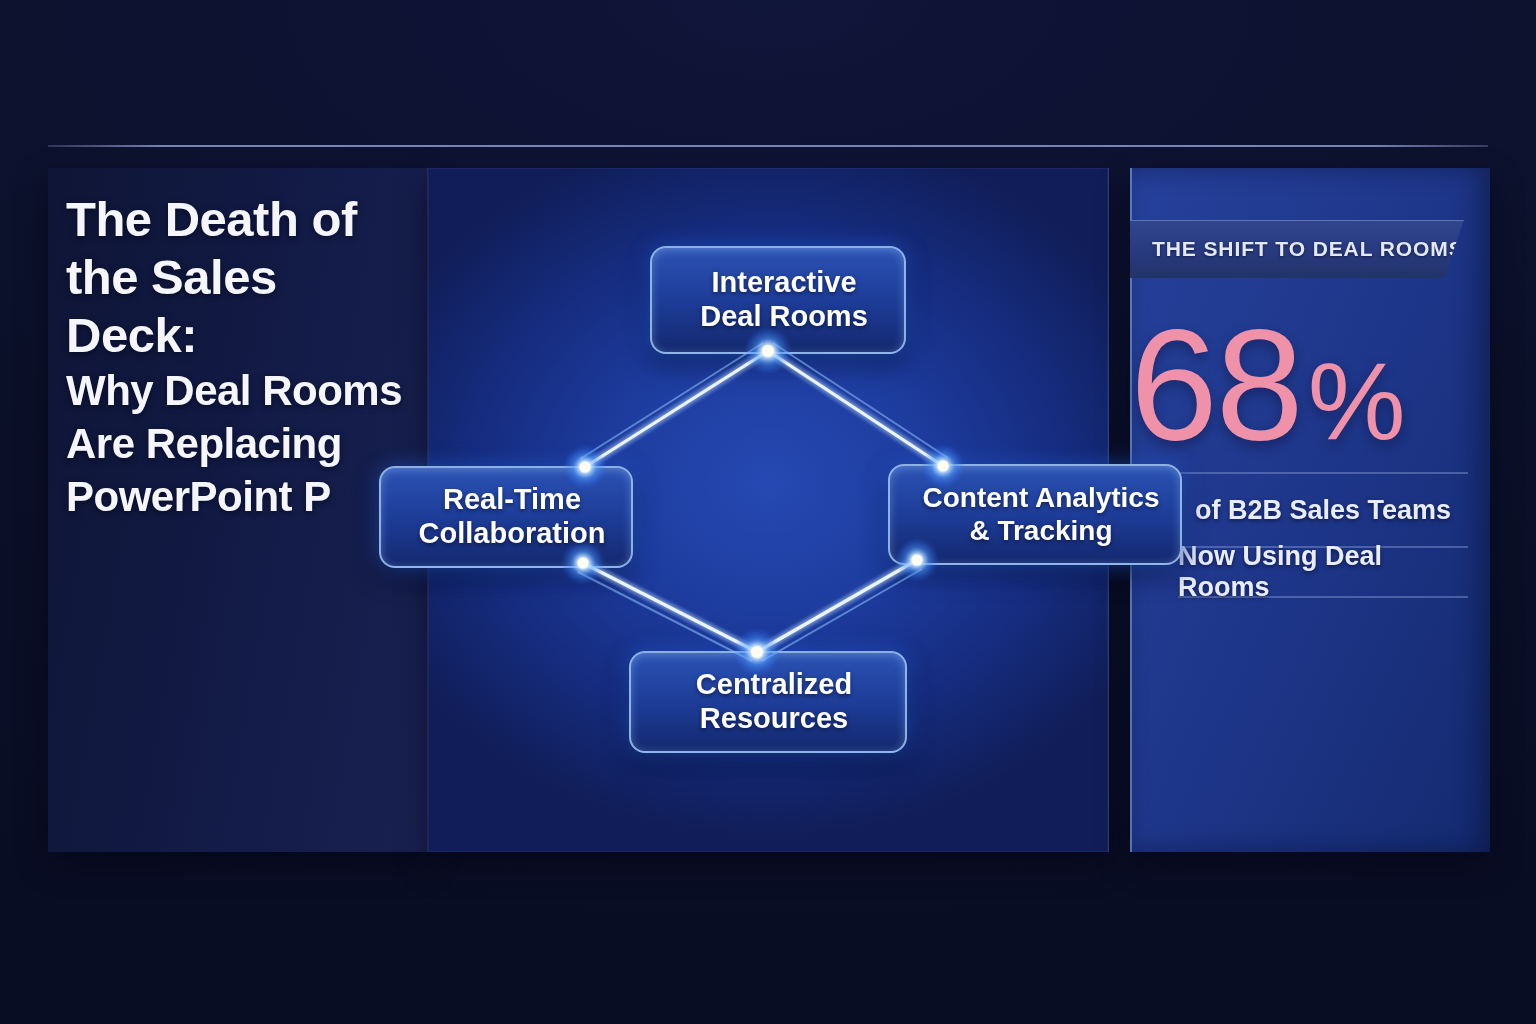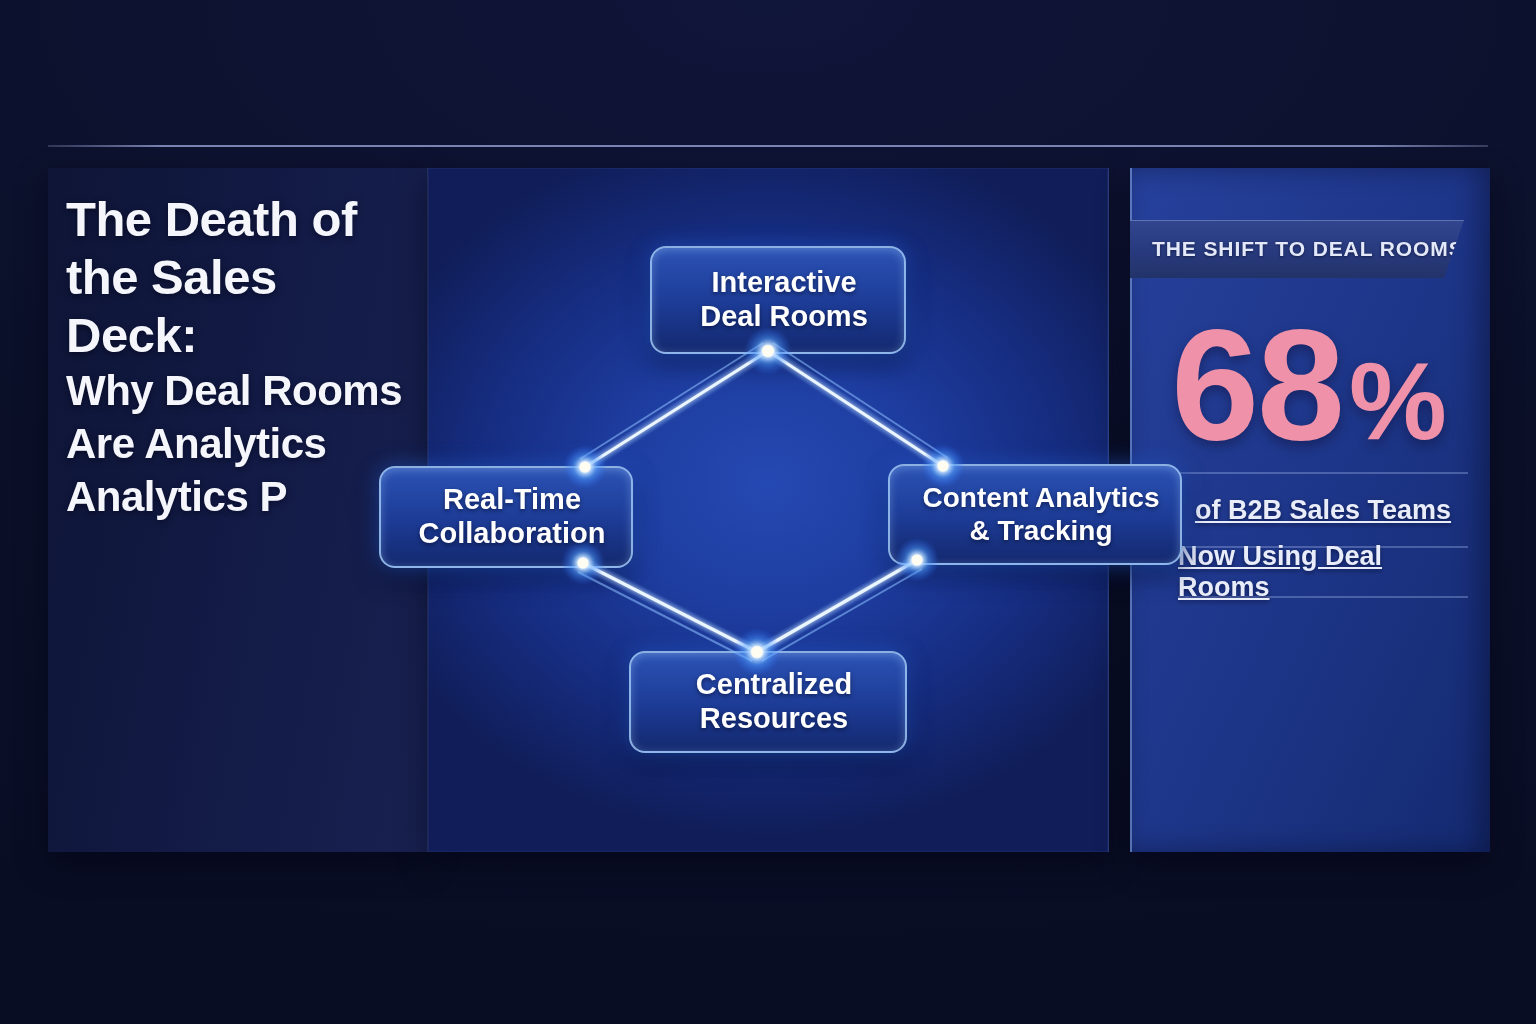--- a/index.html
+++ b/index.html
@@ -47,49 +47,49 @@
   .connector-overlay{position:absolute;inset:0;z-index:6;pointer-events:none;}
   
   .shift-banner{position:absolute;left:1130px;top:220px;width:334px;height:58px;z-index:3;
     clip-path:polygon(0 0,100% 0,calc(100% - 20px) 100%,0 100%);
     background:linear-gradient(180deg,#31468f 0%,#283a7e 55%,#223369 100%);
     box-shadow:inset 0 1px 0 rgba(180,200,245,.35);
     display:flex;align-items:center;padding-left:22px;box-sizing:border-box;}
   .shift-banner-text{color:#e3e9f8;font-size:21px;font-weight:bold;letter-spacing:.9px;
     text-shadow:0 1px 3px rgba(0,0,25,.5);}
   .stat-number{position:absolute;left:1130px;top:305px;width:358px;height:160px;z-index:3;
-    display:flex;justify-content:center;align-items:baseline;gap:6px;
-    color:#ef91a9;font-weight:bold;text-shadow:0 5px 12px rgba(10,0,30,.35);}
+    display:flex;align-items:baseline;gap:6px;
+    color:#ef91a9;font-weight:normal;text-shadow:0 5px 12px rgba(10,0,30,.35);}
   .stat-value{font-size:158px;line-height:1;letter-spacing:-2px;}
   .stat-unit{font-size:110px;line-height:1;}
   .stat-rows{position:absolute;left:1178px;top:472px;width:290px;z-index:3;color:#e9edfa;}
   .stat-divider{height:2px;background:rgba(140,162,220,.42);}
   .stat-row{display:flex;align-items:center;justify-content:center;
-    font-weight:bold;font-size:27px;text-shadow:0 2px 4px rgba(0,0,25,.5);text-decoration:underline;}
+    font-weight:bold;font-size:27px;text-shadow:0 2px 4px rgba(0,0,25,.5);}
   .stat-row-1{height:72px;}
   .stat-row-2{height:48px;}
 </style>
 </head>
 <body>
 
 <div class="stage">
 
   <div class="top-rule"></div>
 
   <div class="panel panel-left"></div>
   <div class="panel panel-center"></div>
   <div class="panel panel-right"></div>
 
   <div class="title-block">
     <span class="title-line">The Death of</span>
     <span class="title-line">the Sales Deck:</span>
     <div class="subtitle-block">
       <span class="subtitle-line">Why Deal Rooms</span>
-      <span class="subtitle-line">Are Analytics</span>
-      <span class="subtitle-line">Analytics P</span>
+      <span class="subtitle-line">Are Replacing</span>
+      <span class="subtitle-line">PowerPoint P</span>
     </div>
   </div>
 
   <div class="node node-top">
     <span>Interactive</span>
     <span>Deal Rooms</span>
   </div>
   <div class="node node-left">
     <span>Real-Time</span>
     <span>Collaboration</span>

